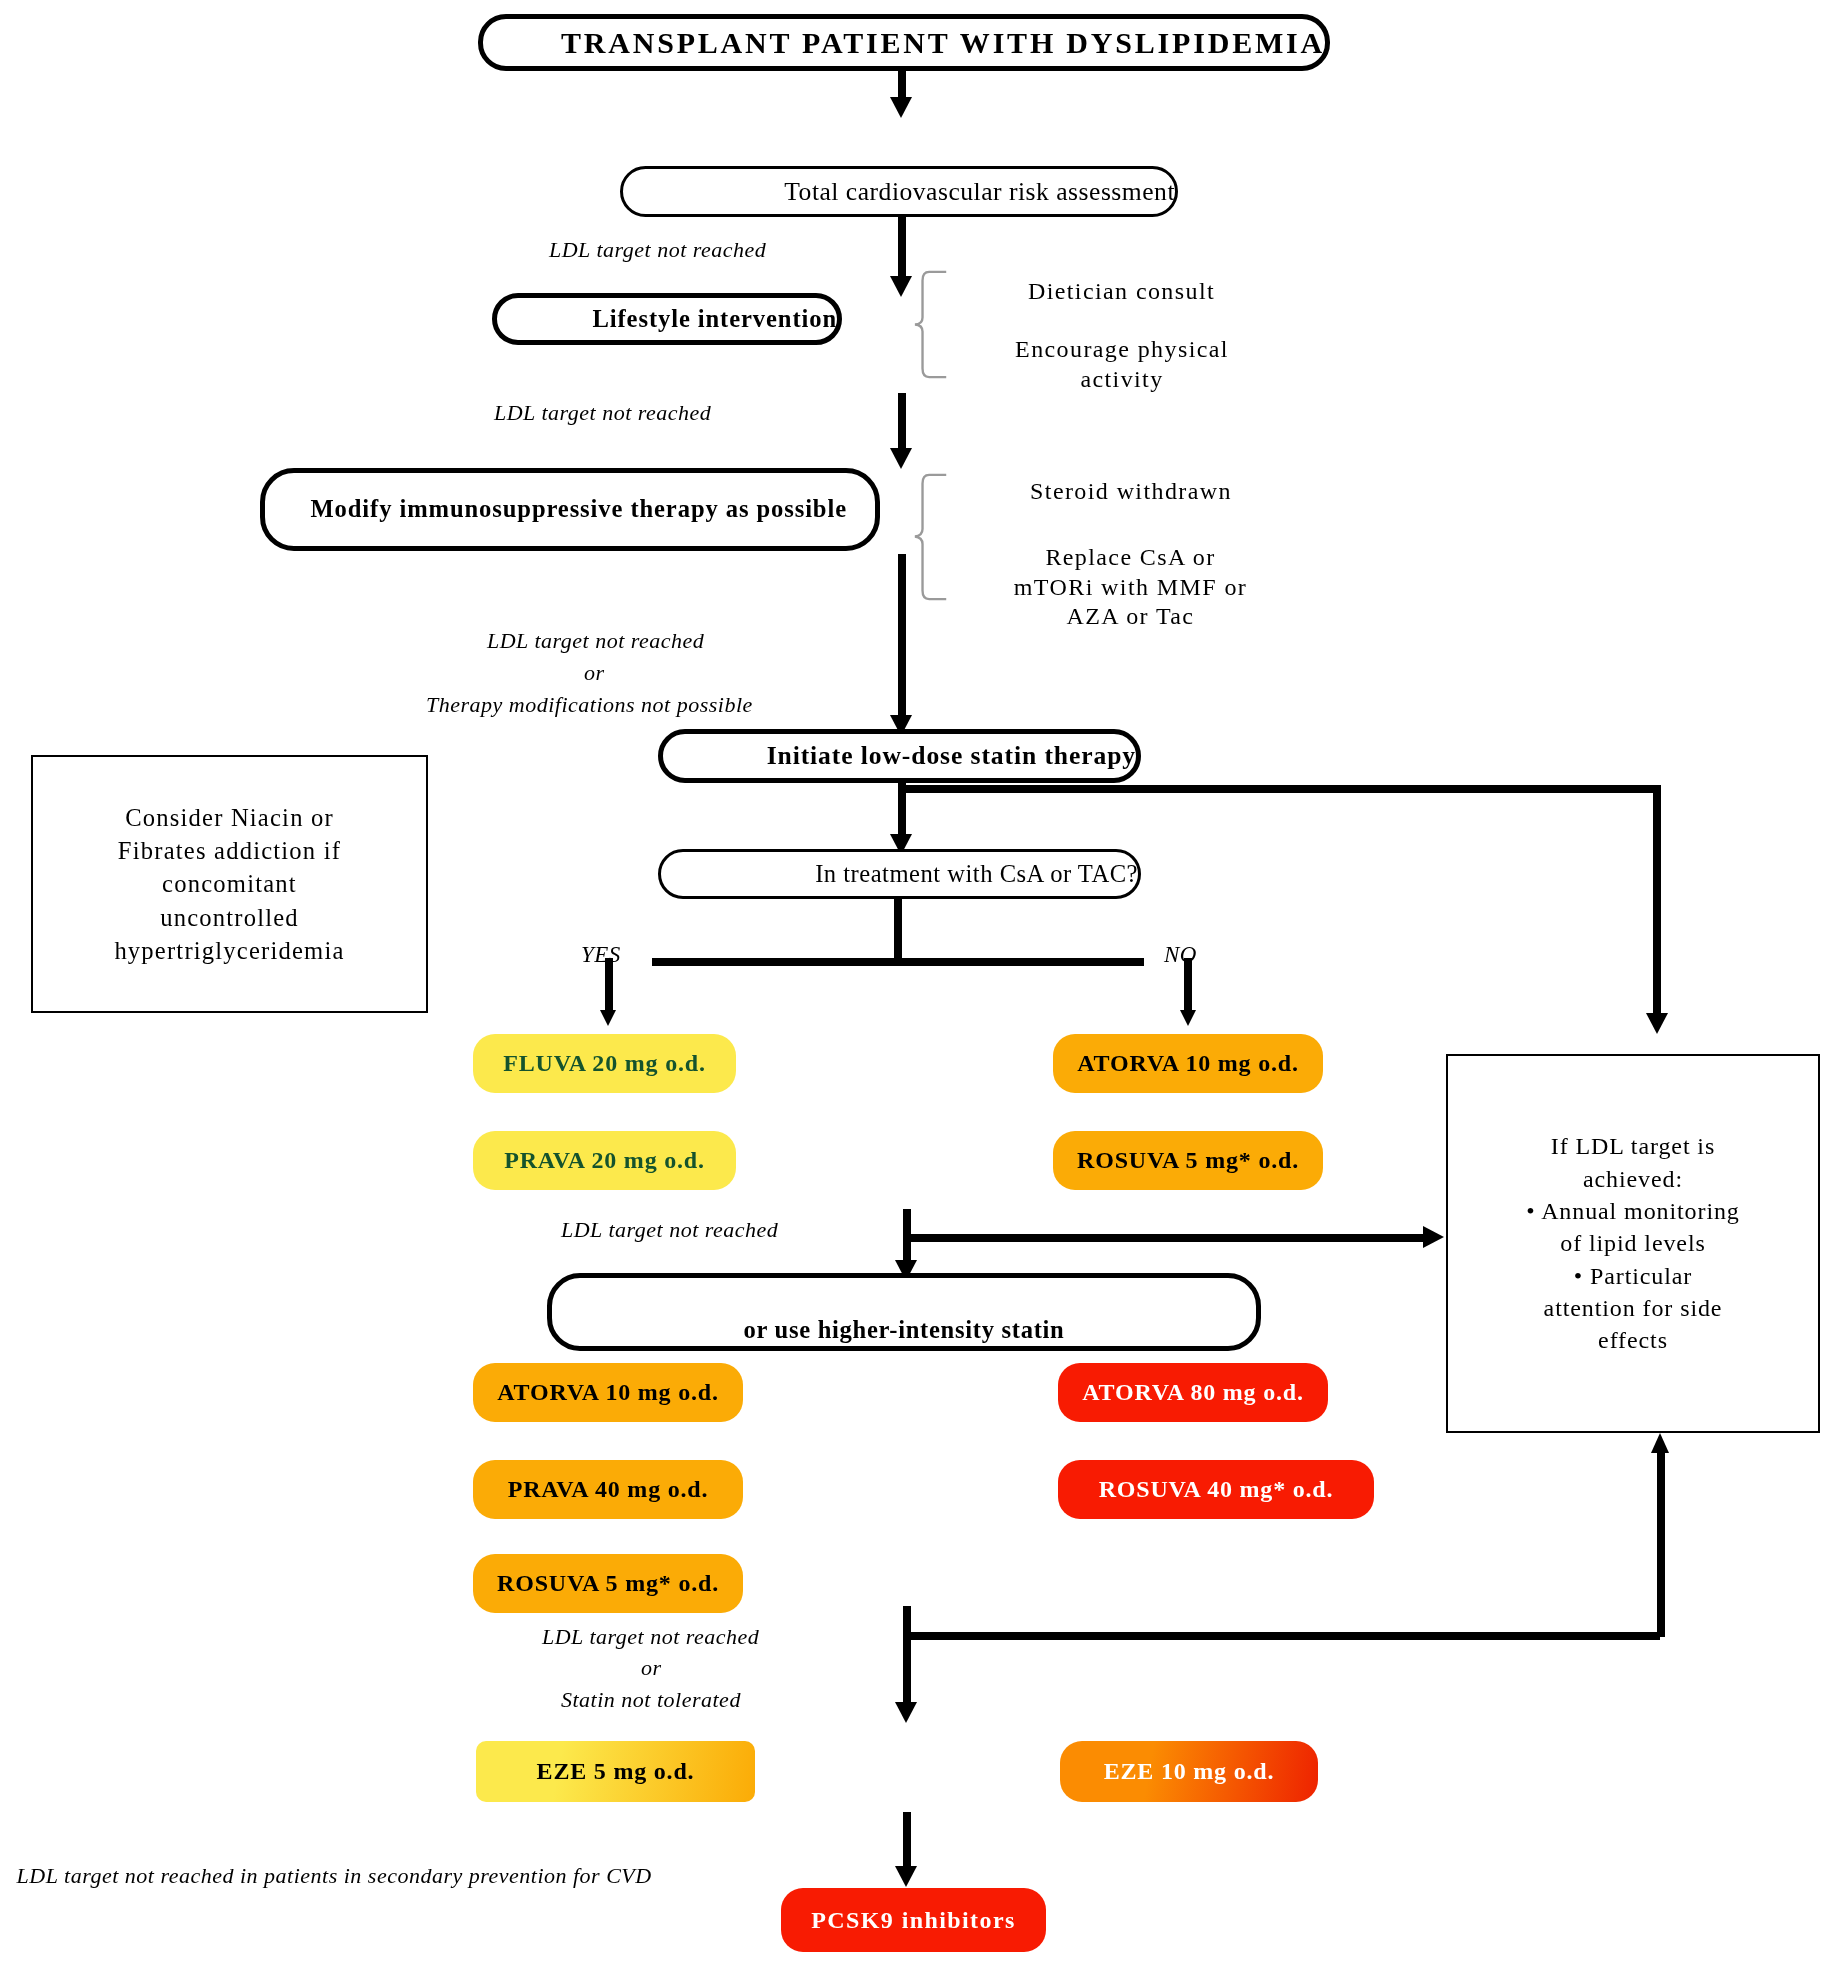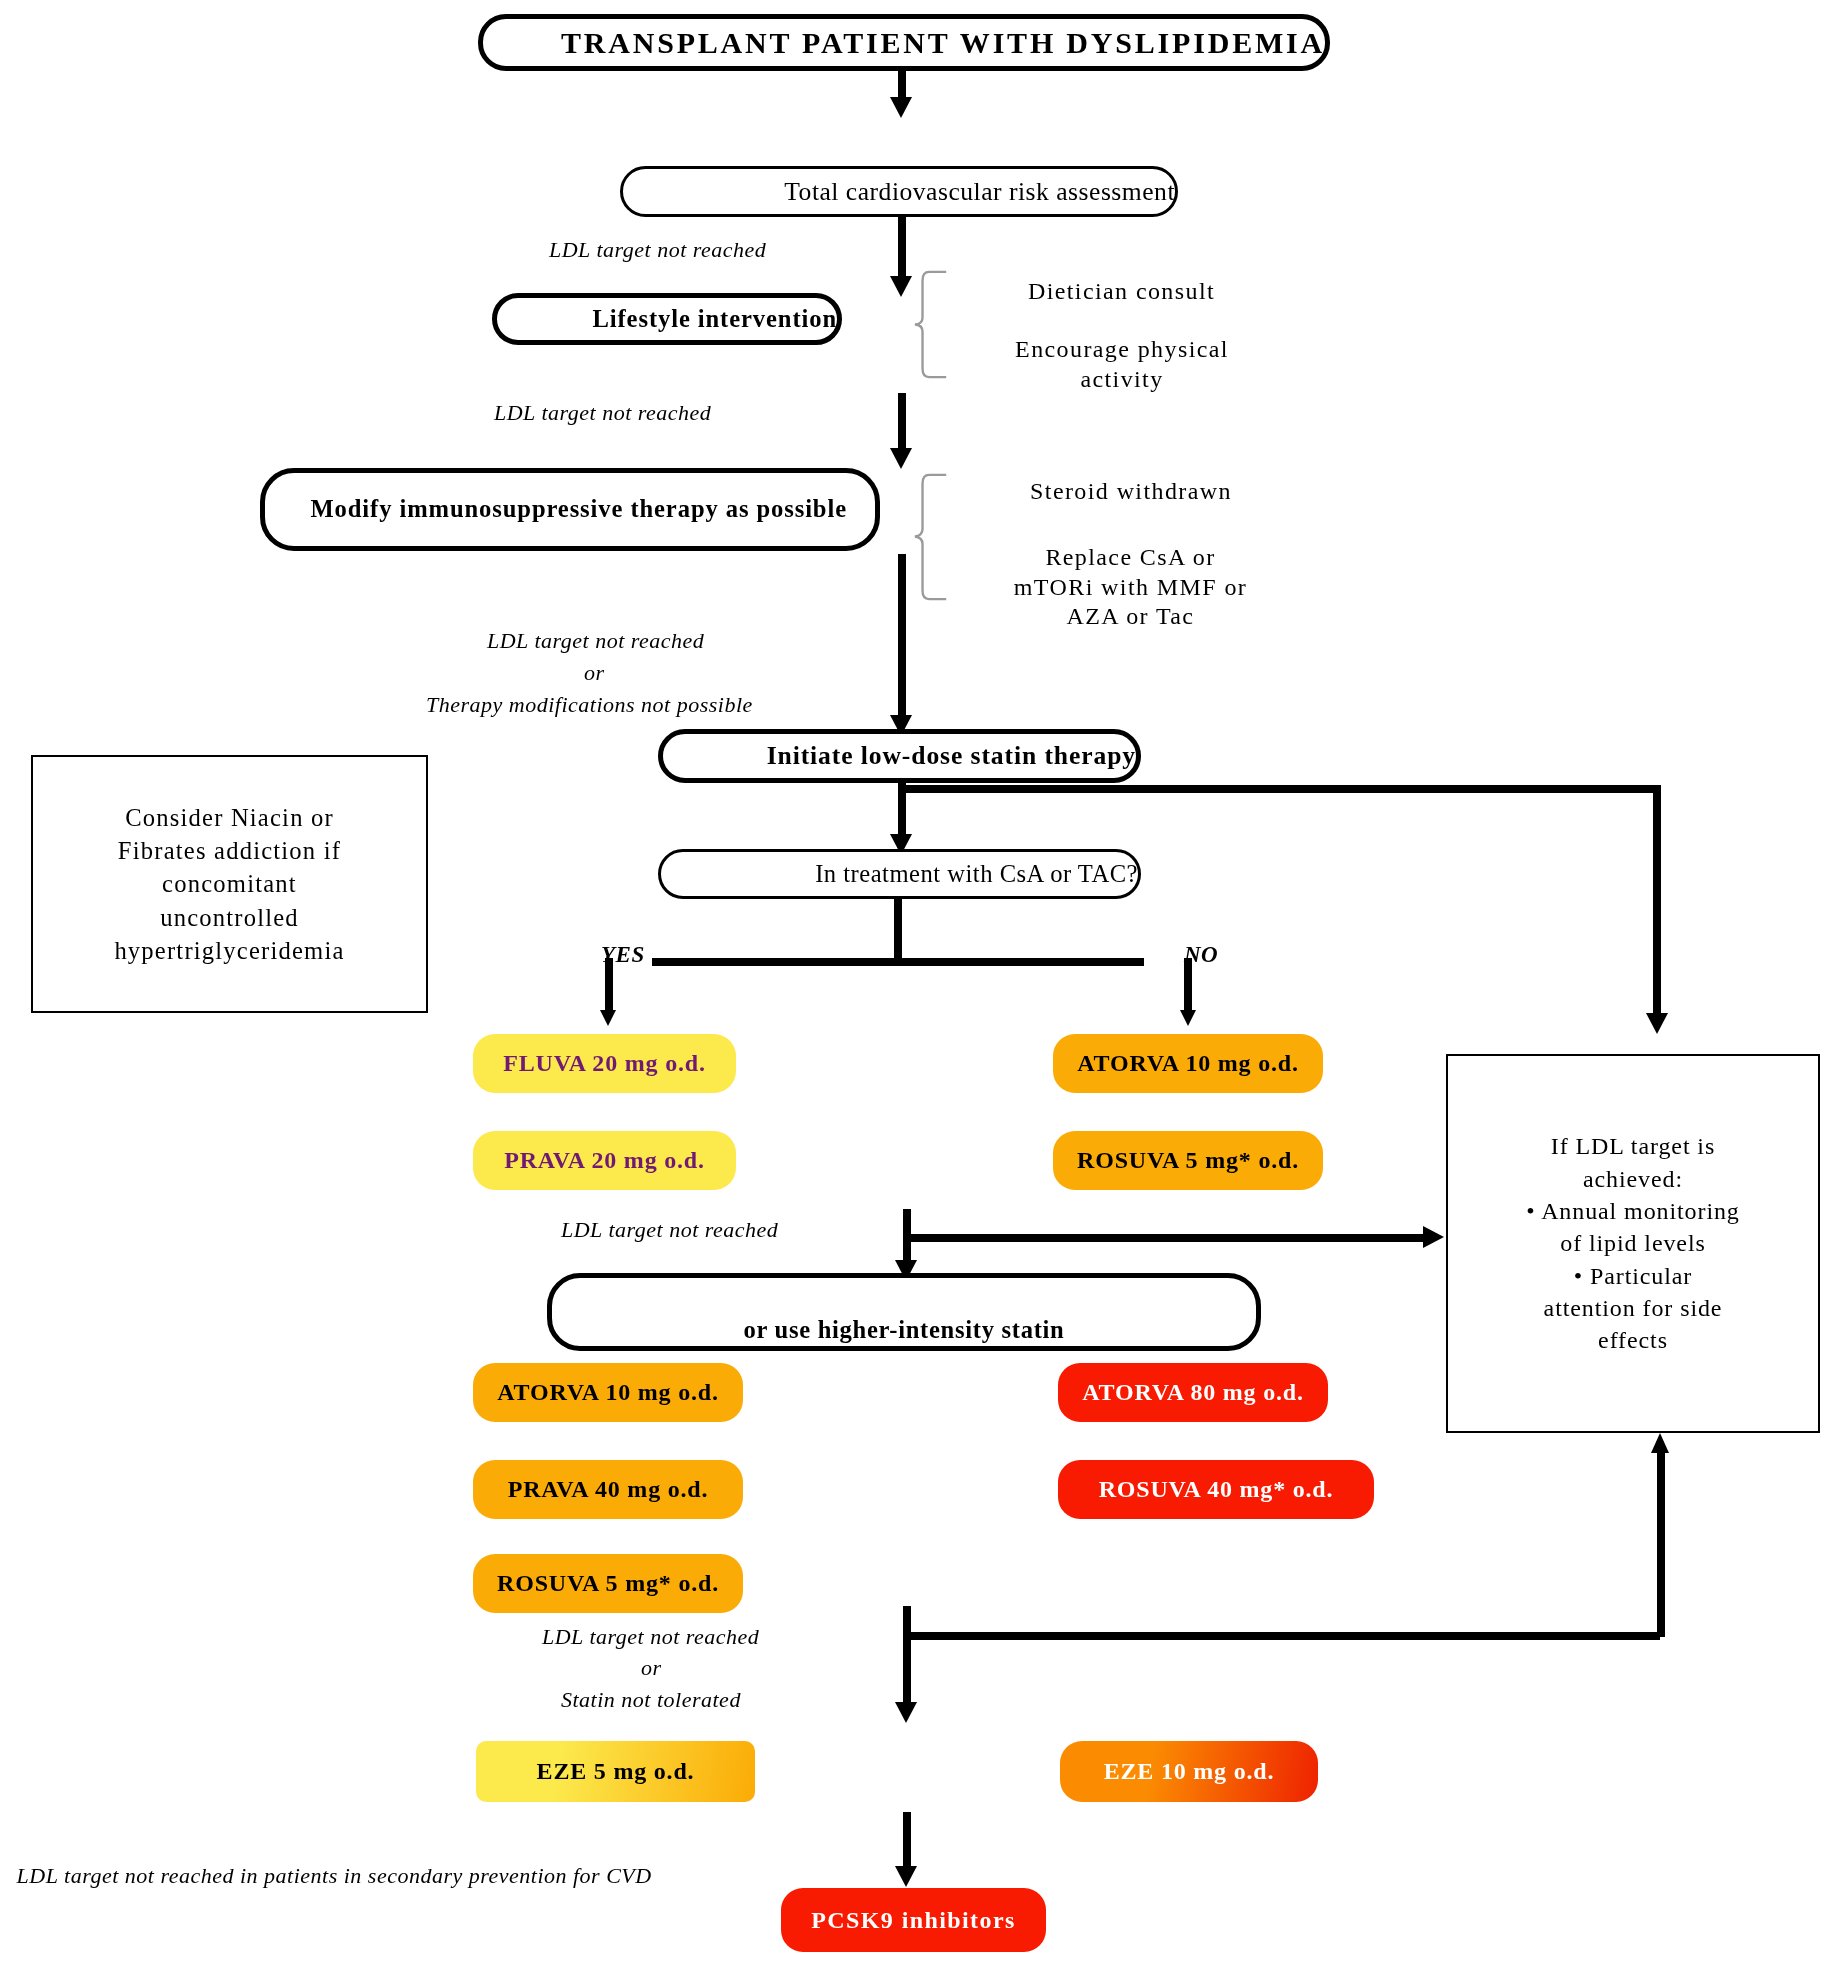--- a/index.html
+++ b/index.html
@@ -22,21 +22,21 @@
     display:flex;align-items:center;justify-content:center;text-align:center;
     letter-spacing:1.2px;line-height:1.35;
   }
 
   
   .pill{
     border-radius:22px;display:flex;align-items:center;justify-content:center;
     text-align:center;font-weight:700;letter-spacing:0.8px;
     font-family:"Liberation Serif",serif;white-space:nowrap;
   }
-  .pill-yellow{background:#FCE94C;color:#701a75;}
+  .pill-yellow{background:#FCE94C;color:#14532d;}
   .pill-orange{background:#FBAB06;color:#000;}
   .pill-red{background:#F81B02;color:#fff;}
   .pill-grad-yo{background:linear-gradient(100deg,#FCE94C 0%,#FCE94C 30%,#FBAB06 100%);color:#000;border-radius:10px;}
   .pill-grad-or{background:linear-gradient(100deg,#FB8C02 0%,#FB8C02 35%,#EE2200 100%);color:#fff;}
 
   
   .vline{position:absolute;background:#000;}
   .hline{position:absolute;background:#000;}
   .arrow-down{position:absolute;width:0;height:0;border-left:11.4px solid transparent;
               border-right:11.4px solid transparent;border-top:21px solid #000;}
@@ -44,21 +44,21 @@
   .arrow-right{position:absolute;width:0;height:0;border-top:11.4px solid transparent;
               border-bottom:11.4px solid transparent;border-left:21px solid #000;}
   .arrow-up{position:absolute;width:0;height:0;border-left:9.5px solid transparent;
             border-right:9.5px solid transparent;border-bottom:20px solid #000;}
 
   
   .lbl{position:absolute;font-style:italic;font-family:"Liberation Serif",serif;
        letter-spacing:0.5px;white-space:nowrap;line-height:1.45;}
   .sidetext{position:absolute;font-family:"Liberation Serif",serif;letter-spacing:1.4px;
             text-align:center;line-height:1.5;}
-  .yesno{position:absolute;font-style:italic;font-weight:700;letter-spacing:0.5px;margin-left:20px;}
+  .yesno{position:absolute;font-style:italic;font-weight:400;letter-spacing:0.5px;}
 
   
   .brace{position:absolute;}
   .brace svg{display:block;}
 </style>
 </head>
 <body>
 
 <div class="node stadium bold" style="left:478px;top:14px;width:852px;height:57px;font-size:30px;letter-spacing:2.8px;border-radius:28px;">
   <span>TRANSPLANT PATIENT WITH DYSLIPIDEMIA</span>

